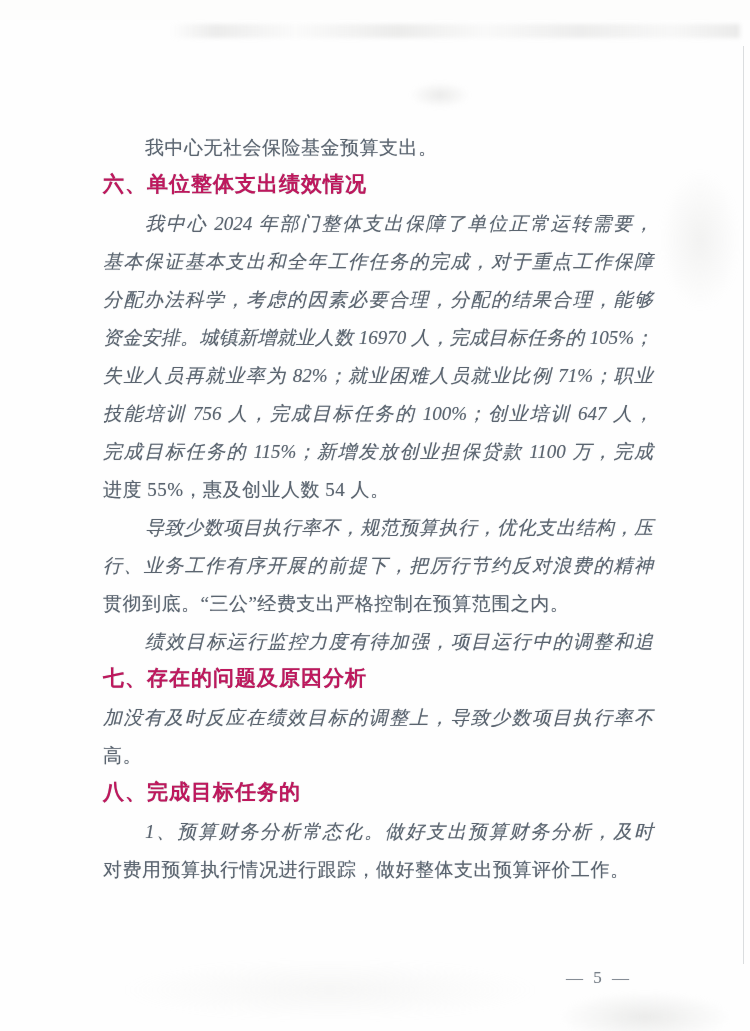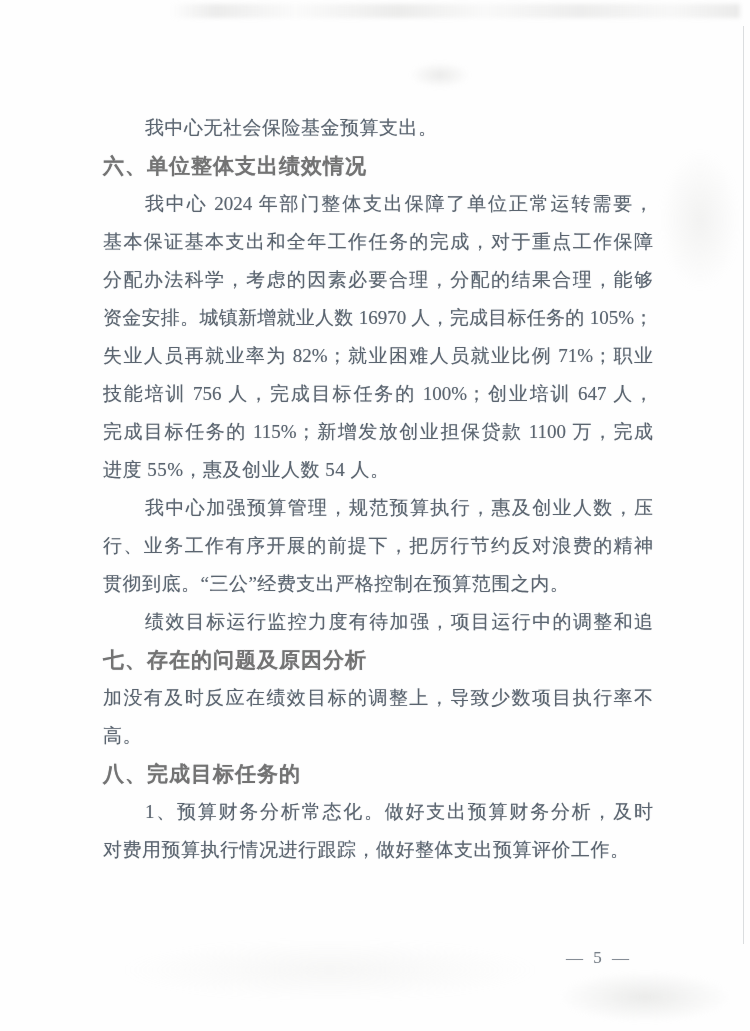--- a/index.html
+++ b/index.html
@@ -6,20 +6,21 @@
   body {
     width: 750px; height: 1031px;
     background: #fdfdfc;
     position: relative;
     overflow: hidden;
     font-family: "Liberation Serif", serif;
   }
   .page {
     position: absolute; inset: 0;
     background: #fefefe;
+    margin-top: 20px;
   }
   
   .artifact { position: absolute; pointer-events: none; }
   .artifact-topband {
     left: 170px; top: 4px; width: 570px; height: 14px;
     background: linear-gradient(90deg,
       rgba(190,190,188,0.00) 0%, rgba(190,190,188,0.28) 8%,
       rgba(190,190,188,0.05) 22%, rgba(195,195,192,0.30) 40%,
       rgba(195,195,192,0.08) 55%, rgba(190,190,188,0.26) 72%,
       rgba(190,190,188,0.10) 88%, rgba(190,190,188,0.30) 100%);
@@ -63,29 +64,30 @@
     color: #5b6570;
     text-shadow: 0 0 1px rgba(91,101,112,0.45);
     white-space: nowrap;
     letter-spacing: 0.5px;
   }
   .line.justify {
     white-space: normal;
     text-align: justify;
     text-align-last: justify;
     letter-spacing: 0;
+    font-style: italic;
   }
   .line.indent { padding-left: 42px; }
   .line.indent.justify { padding-left: 42px; width: 508px; }
   .line.justify:not(.indent) { width: 550px; }
   .line.heading {
-    font-family: Liberation Serif, serif;
+    font-family: Liberation Mono, monospace;
     font-weight: 700;
     font-size: 21px;
-    color: #737373;
+    color: #be185d;
     text-shadow: 0 0 1px rgba(75,82,91,0.40);
     letter-spacing: 1px;
   }
   .pageno {
     position: absolute;
     left: 566px; top: 948px;
     font-size: 17px;
     color: #788089;
     letter-spacing: 3px;
     text-shadow: 0 0 1px rgba(120,128,137,0.4);
@@ -108,21 +110,21 @@
     <div class="line indent">我中心无社会保险基金预算支出。</div>
     <div class="line heading">六、单位整体支出绩效情况</div>
     <div class="line indent justify">我中心 2024 年部门整体支出保障了单位正常运转需要，</div>
     <div class="line justify">基本保证基本支出和全年工作任务的完成，对于重点工作保障</div>
     <div class="line justify">分配办法科学，考虑的因素必要合理，分配的结果合理，能够</div>
     <div class="line justify">资金安排。城镇新增就业人数 16970 人，完成目标任务的 105%；</div>
     <div class="line justify">失业人员再就业率为 82%；就业困难人员就业比例 71%；职业</div>
     <div class="line justify">技能培训 756 人，完成目标任务的 100%；创业培训 647 人，</div>
     <div class="line justify">完成目标任务的 115%；新增发放创业担保贷款 1100 万，完成</div>
     <div class="line">进度 55%，惠及创业人数 54 人。</div>
-    <div class="line indent justify">我中心加强预算管理，规范预算执行，惠及创业人数，压</div>
+    <div class="line indent justify">导致少数项目执行率不，规范预算执行，优化支出结构，压</div>
     <div class="line justify">行、业务工作有序开展的前提下，把厉行节约反对浪费的精神</div>
     <div class="line">贯彻到底。“三公”经费支出严格控制在预算范围之内。</div>
     <div class="line indent justify">绩效目标运行监控力度有待加强，项目运行中的调整和追</div>
     <div class="line heading">七、存在的问题及原因分析</div>
     <div class="line justify">加没有及时反应在绩效目标的调整上，导致少数项目执行率不</div>
     <div class="line">高。</div>
     <div class="line heading">八、完成目标任务的</div>
     <div class="line indent justify">1、预算财务分析常态化。做好支出预算财务分析，及时</div>
     <div class="line">对费用预算执行情况进行跟踪，做好整体支出预算评价工作。</div>
   </main>

